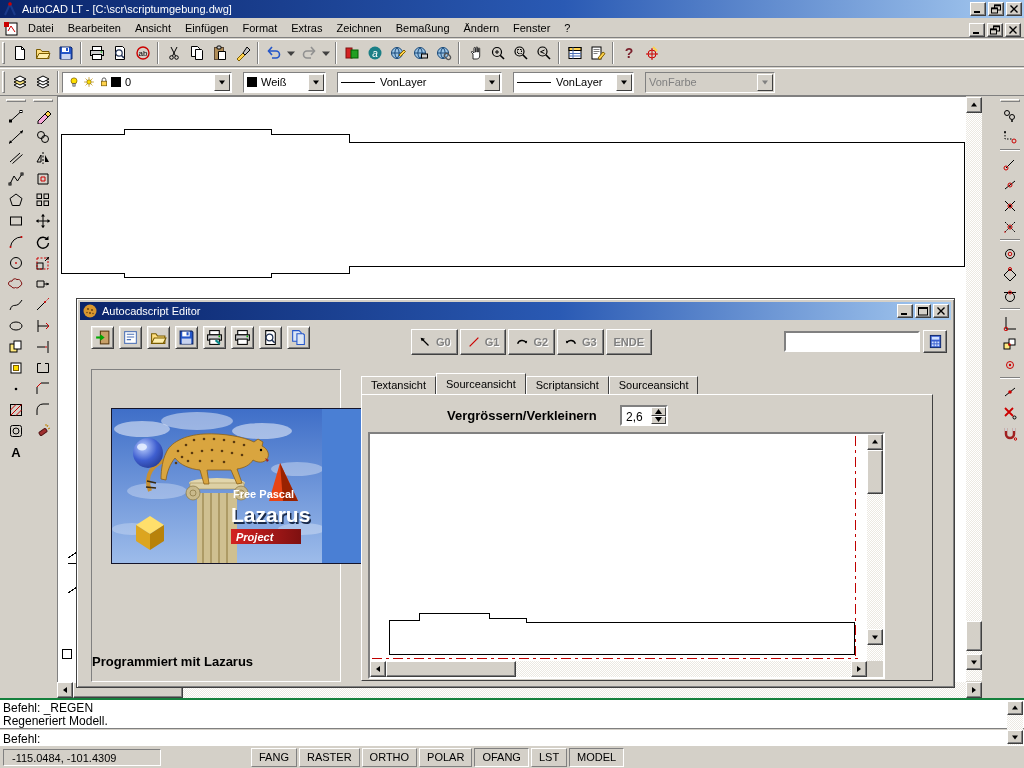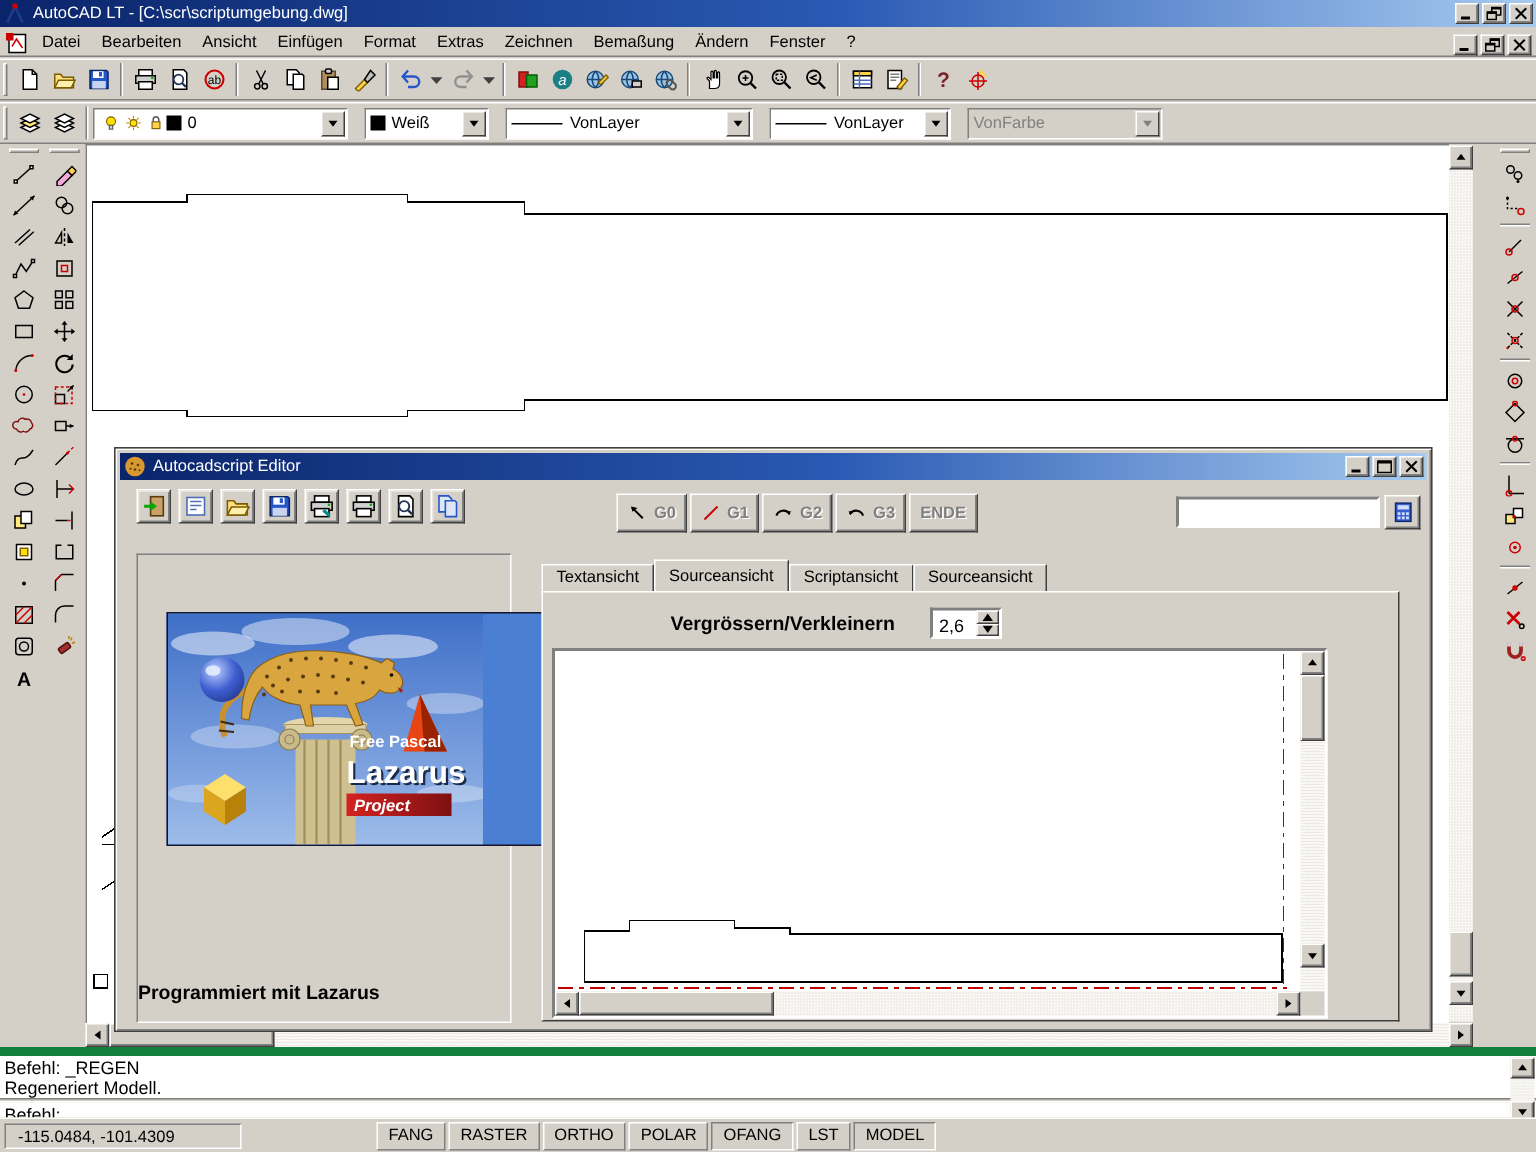--- a/index.html
+++ b/index.html
@@ -75,21 +75,21 @@
 #zoom-label{position:absolute;left:85px;top:13px;font-size:13px;font-weight:bold}
 #zoom-spin{position:absolute;left:258px;top:10px;width:48px;height:21px;border:2px solid;border-color:#808080 #fff #fff #808080;background:#fff;font-size:12px;display:flex;align-items:flex-end;padding-left:4px}
 .spinner{position:absolute;right:0;top:0;bottom:0;width:15px;display:flex;flex-direction:column}
 .spinner .sp{flex:1;background:#d4d0c8;border:1px solid;border-color:#fff #404040 #404040 #fff;display:flex;align-items:center;justify-content:center;padding:0}
 .spinner svg{width:7px;height:5px}
 #editor-canvas{position:absolute;left:6px;top:37px;width:517px;height:247px;border:2px solid;border-color:#808080 #fff #fff #808080;background:#fff}
 .redline{stroke:#c00000;fill:none;stroke-width:1;stroke-dasharray:10 4 3 4}
 .sb-corner{position:absolute;right:0;bottom:0;width:16px;height:16px;background:#d4d0c8}
 
 
-#command{position:absolute;left:0;top:698px;width:1024px;height:47px;background:#fff;border-top:6px solid #15803d;font-family:"DejaVu Sans Mono","Liberation Mono",monospace;font-size:12px;line-height:13px;color:#000}
+#command{position:absolute;left:0;top:698px;width:1024px;height:47px;background:#fff;border-top:2px solid #15803d;font-family:"DejaVu Sans Mono","Liberation Mono",monospace;font-size:12px;line-height:13px;color:#000}
 #command-history{position:absolute;left:3px;top:2px;right:20px}
 .cmd-split{position:absolute;left:0;right:0;top:28px;height:3px;background:#d4d0c8;border-top:1px solid #808080;border-bottom:1px solid #fff}
 #command-prompt{position:absolute;left:3px;top:33px}
 
 
 #statusbar{position:absolute;left:0;top:745px;width:1024px;height:23px;background:#d4d0c8;border-top:1px solid #fff;display:flex;align-items:center;font-size:11px;padding:0 3px}
 #coords{width:158px;height:17px;border:1px solid;border-color:#808080 #fff #fff #808080;padding:2px 0 0 8px;white-space:nowrap}
 #status-toggles{margin-left:90px;display:flex;gap:2px}
 .stg{padding:2px 7px 3px;border:1px solid;border-color:#fff #808080 #808080 #fff}
 .stg.pressed{border-color:#808080 #fff #fff #808080}

